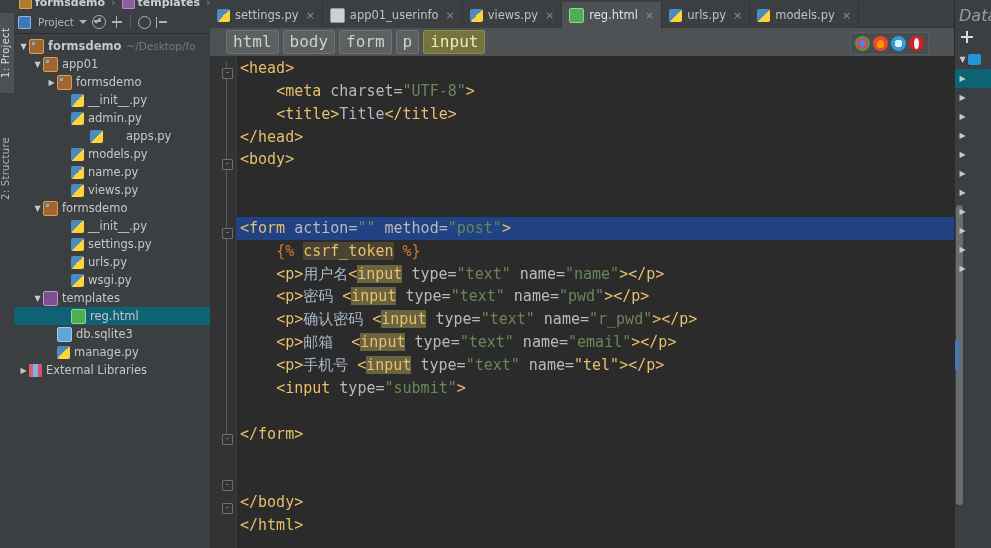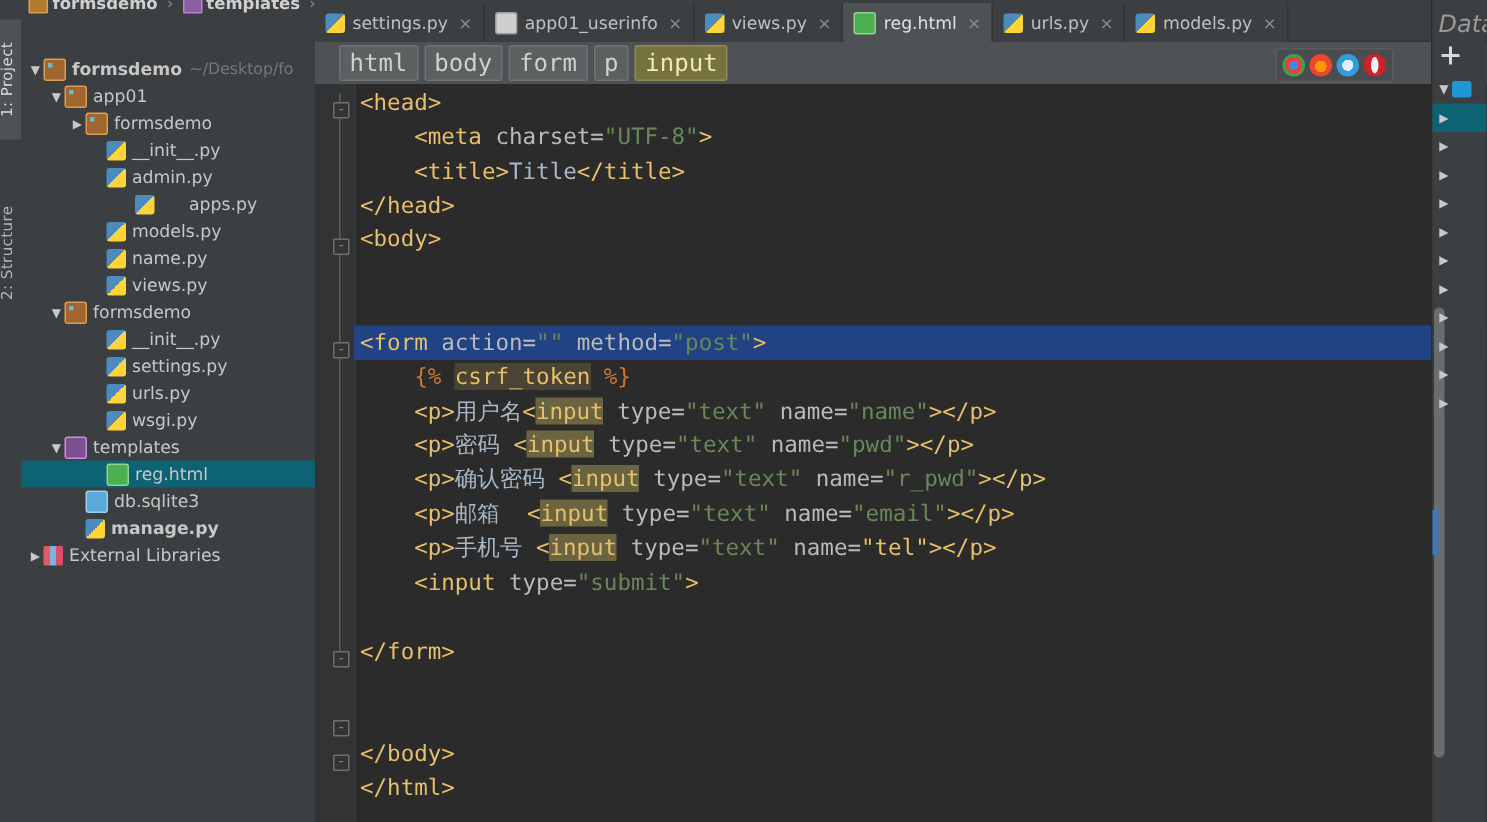--- a/index.html
+++ b/index.html
@@ -297,20 +297,30 @@
   <div class="lefttabs">
     <div class="vtab vtab-proj active">
       <span>1: Project</span>
     </div>
     <div class="vtab vtab-struct">
       <span>2: Structure</span>
     </div>
   </div>
 
   <div class="project-panel">
+    <div class="proj-toolbar">
+      <span class="icon-projwin"></span>
+      <span class="proj-label">Project</span>
+      <span class="icon-caret-dn"></span>
+      <span class="icon-collapse"></span>
+      <span class="icon-target"></span>
+      <span class="tb-sep"></span>
+      <span class="icon-gear"></span>
+      <span class="icon-hide"></span>
+    </div>
     <div class="tree" id="project-tree">
         <div class="trow" style="padding-left: 4px;">
           <span class="tarrow">▼</span>
           <span class="ticon ic-folder-orange"></span>
           <span class="tname bold">formsdemo</span>
           <span class="tpath">~/Desktop/fo</span>
         </div>
         <div class="trow" style="padding-left: 18px;">
           <span class="tarrow">▼</span>
           <span class="ticon ic-folder-orange"></span>
@@ -384,21 +394,21 @@
         <div class="trow selected" style="padding-left: 46px;">
           <span class="tarrow"></span>
           <span class="ticon ic-html"></span>
           <span class="tname">reg.html</span>
         </div>
         <div class="trow" style="padding-left: 32px;">
           <span class="tarrow"></span>
           <span class="ticon ic-db"></span>
           <span class="tname">db.sqlite3</span>
         </div>
-        <div class="trow" style="padding-left: 32px; font-weight: bold;">
+        <div class="trow" style="padding-left: 32px;">
           <span class="tarrow"></span>
           <span class="ticon ic-py"></span>
           <span class="tname">manage.py</span>
         </div>
         <div class="trow" style="padding-left: 4px;">
           <span class="tarrow">▶</span>
           <span class="ticon ic-lib"></span>
           <span class="tname">External Libraries</span>
         </div>
       </div>

